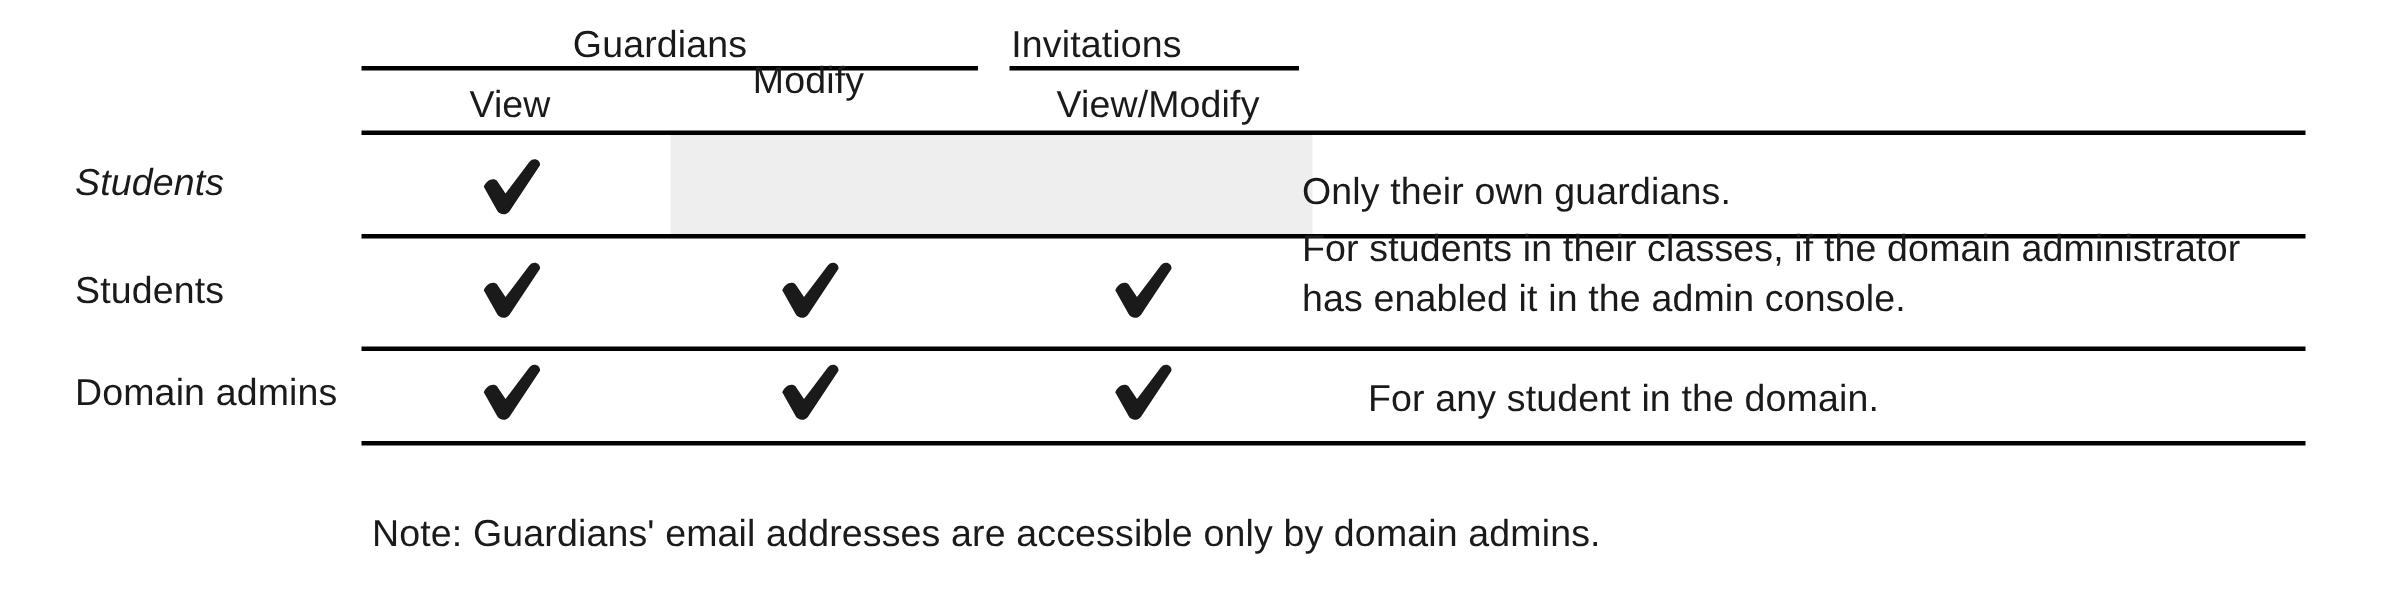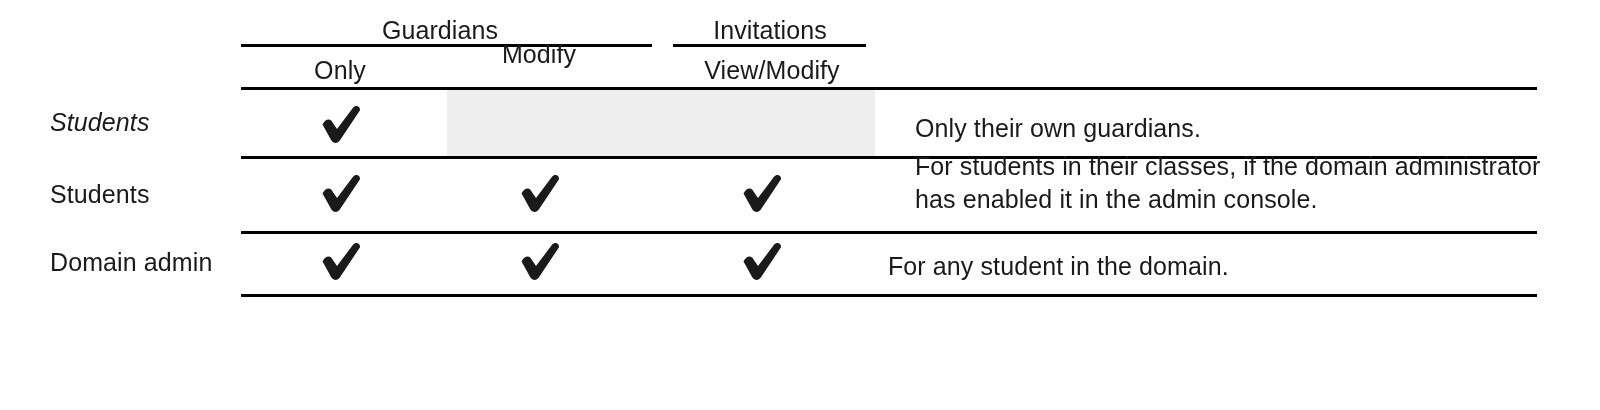--- a/index.html
+++ b/index.html
@@ -31,21 +31,20 @@
     position: absolute;
   }
   .txt {
     position: absolute;
     white-space: nowrap;
     line-height: 1.0;
   }
   .txt-wrap {
     position: absolute;
     line-height: 1.30;
-    margin-left: 47px;
   }
 
   
   .group-head {
     font-size: 25px;
     letter-spacing: 0.1px;
   }
   .col-head {
     font-size: 25px;
     letter-spacing: 0.1px;
@@ -87,23 +86,23 @@
 <body>
 
 <div id="page">
 
   <div class="shade" style="left:447px; top:90px; width:428px; height:66px; background:#eeeeee;"></div>
 
   <div class="rule" style="left:241px; top:44px; width:411px; height:3px;"></div>
   <div class="rule" style="left:673px; top:44px; width:193px; height:3px;"></div>
 
   <div class="txt group-head ctr" style="left:440px; top:18px;">Guardians</div>
-  <div class="txt group-head ctr" style="left:770px; top:18px;">Invitations</div>
+  <div class="txt group-head ctr" style="left:731px; top:18px;">Invitations</div>
 
-  <div class="txt col-head ctr" style="left:340px; top:58px;">Only</div>
+  <div class="txt col-head ctr" style="left:340px; top:58px;">View</div>
   <div class="txt col-head ctr" style="left:539px; top:42px;">Modify</div>
   <div class="txt col-head ctr" style="left:772px; top:58px;">View/Modify</div>
 
   <div class="rule" style="left:241px; top:87px; width:1296px; height:3px;"></div>
 
   <div class="txt row-label" style="left:50px; top:110px;font-style:italic;">Students</div>
 
   <div class="check" style="left:317px; top:104px;">
     <svg viewBox="0 0 46 42" xmlns="http://www.w3.org/2000/svg" aria-hidden="true">
       <path d="M5.5 20.5 C7.5 16.0 11.5 14.2 14.2 16.4 L20.0 25.0 L36.0 3.8 C38.6 0.6 43.4 2.2 43.0 6.2 L22.8 36.6 C20.6 39.8 16.4 39.6 14.4 36.4 Z" fill="#1a1a1a"></path>
@@ -136,40 +135,41 @@
     </svg>
   </div>
 
   <div class="txt-wrap desc" style="left:868px; top:150px; width:680px;">
     <div>For students in their classes, if the domain administrator</div>
     <div>has enabled it in the admin console.</div>
   </div>
 
   <div class="rule" style="left:241px; top:231px; width:1296px; height:3px;"></div>
 
-  <div class="txt row-label" style="left:50px; top:250px;">Domain admin</div>
+  <div class="txt row-label" style="left:50px; top:250px;">Domain admins</div>
 
   <div class="check" style="left:317px; top:241px;">
     <svg viewBox="0 0 46 42" xmlns="http://www.w3.org/2000/svg" aria-hidden="true">
       <path d="M5.5 20.5 C7.5 16.0 11.5 14.2 14.2 16.4 L20.0 25.0 L36.0 3.8 C38.6 0.6 43.4 2.2 43.0 6.2 L22.8 36.6 C20.6 39.8 16.4 39.6 14.4 36.4 Z" fill="#1a1a1a"></path>
     </svg>
   </div>
 
   <div class="check" style="left:516px; top:241px;">
     <svg viewBox="0 0 46 42" xmlns="http://www.w3.org/2000/svg" aria-hidden="true">
       <path d="M5.5 20.5 C7.5 16.0 11.5 14.2 14.2 16.4 L20.0 25.0 L36.0 3.8 C38.6 0.6 43.4 2.2 43.0 6.2 L22.8 36.6 C20.6 39.8 16.4 39.6 14.4 36.4 Z" fill="#1a1a1a"></path>
     </svg>
   </div>
 
   <div class="check" style="left:738px; top:241px;">
     <svg viewBox="0 0 46 42" xmlns="http://www.w3.org/2000/svg" aria-hidden="true">
       <path d="M5.5 20.5 C7.5 16.0 11.5 14.2 14.2 16.4 L20.0 25.0 L36.0 3.8 C38.6 0.6 43.4 2.2 43.0 6.2 L22.8 36.6 C20.6 39.8 16.4 39.6 14.4 36.4 Z" fill="#1a1a1a"></path>
     </svg>
   </div>
 
-  <div class="txt-wrap desc" style="left:841px; top:250px; width:660px;">
+  <div class="txt-wrap desc" style="left:912px; top:250px; width:660px;">
     <div>For any student in the domain.</div>
   </div>
 
   <div class="rule" style="left:241px; top:294px; width:1296px; height:3px;"></div>
 
+  <div class="txt note" style="left:248px; top:344px;">Note: Guardians' email addresses are accessible only by domain admins.</div>
 
 </div>
 
 </body></html>

